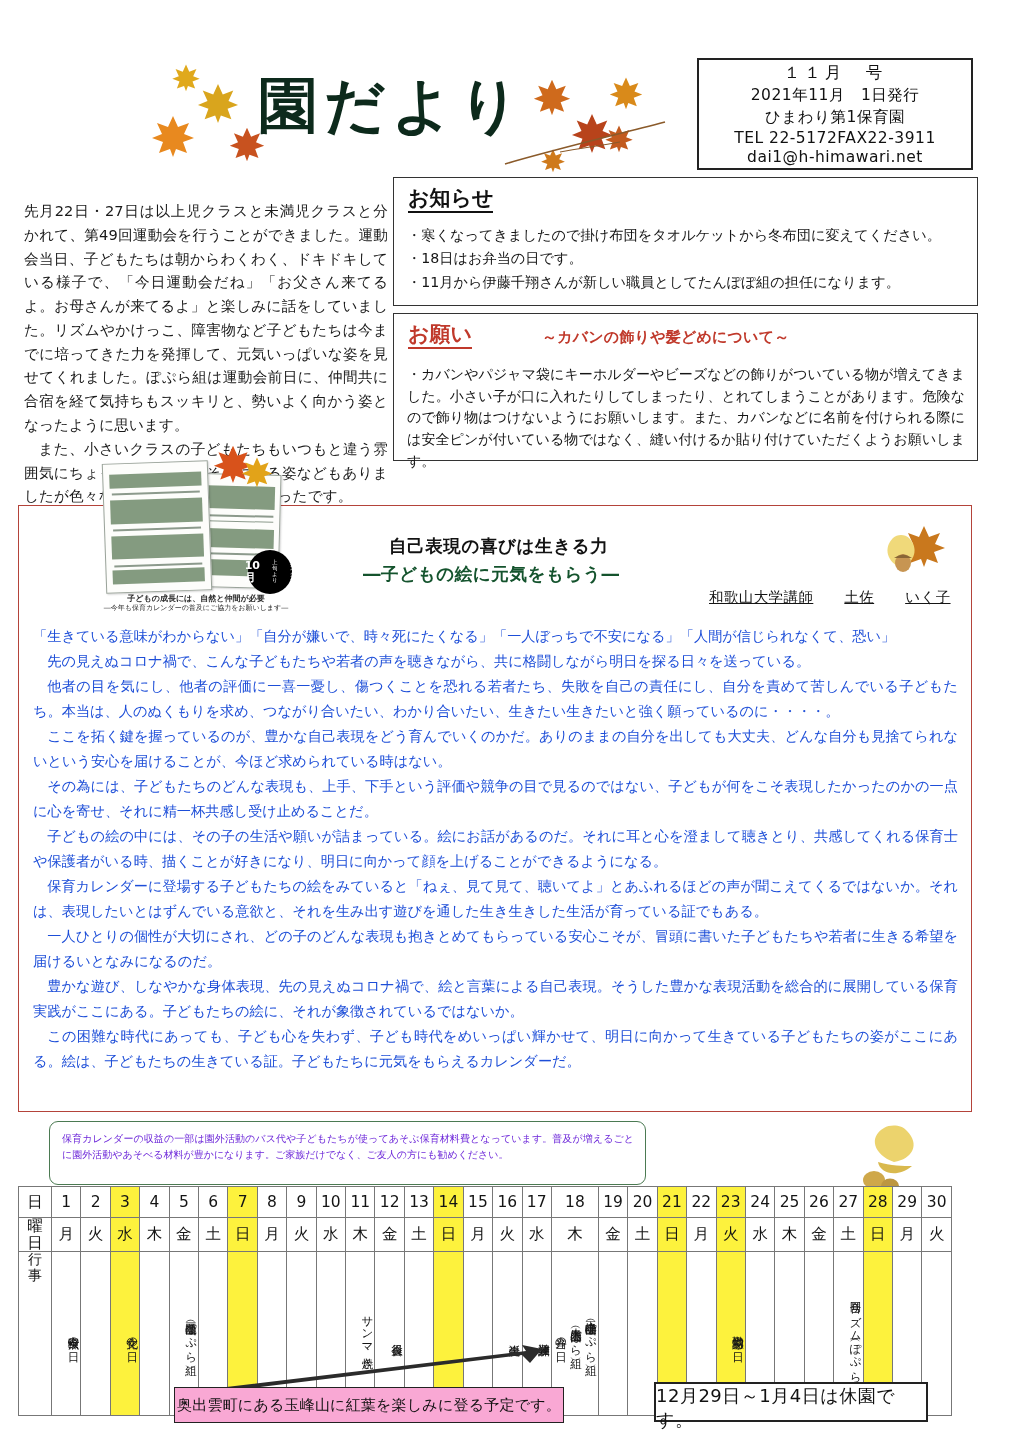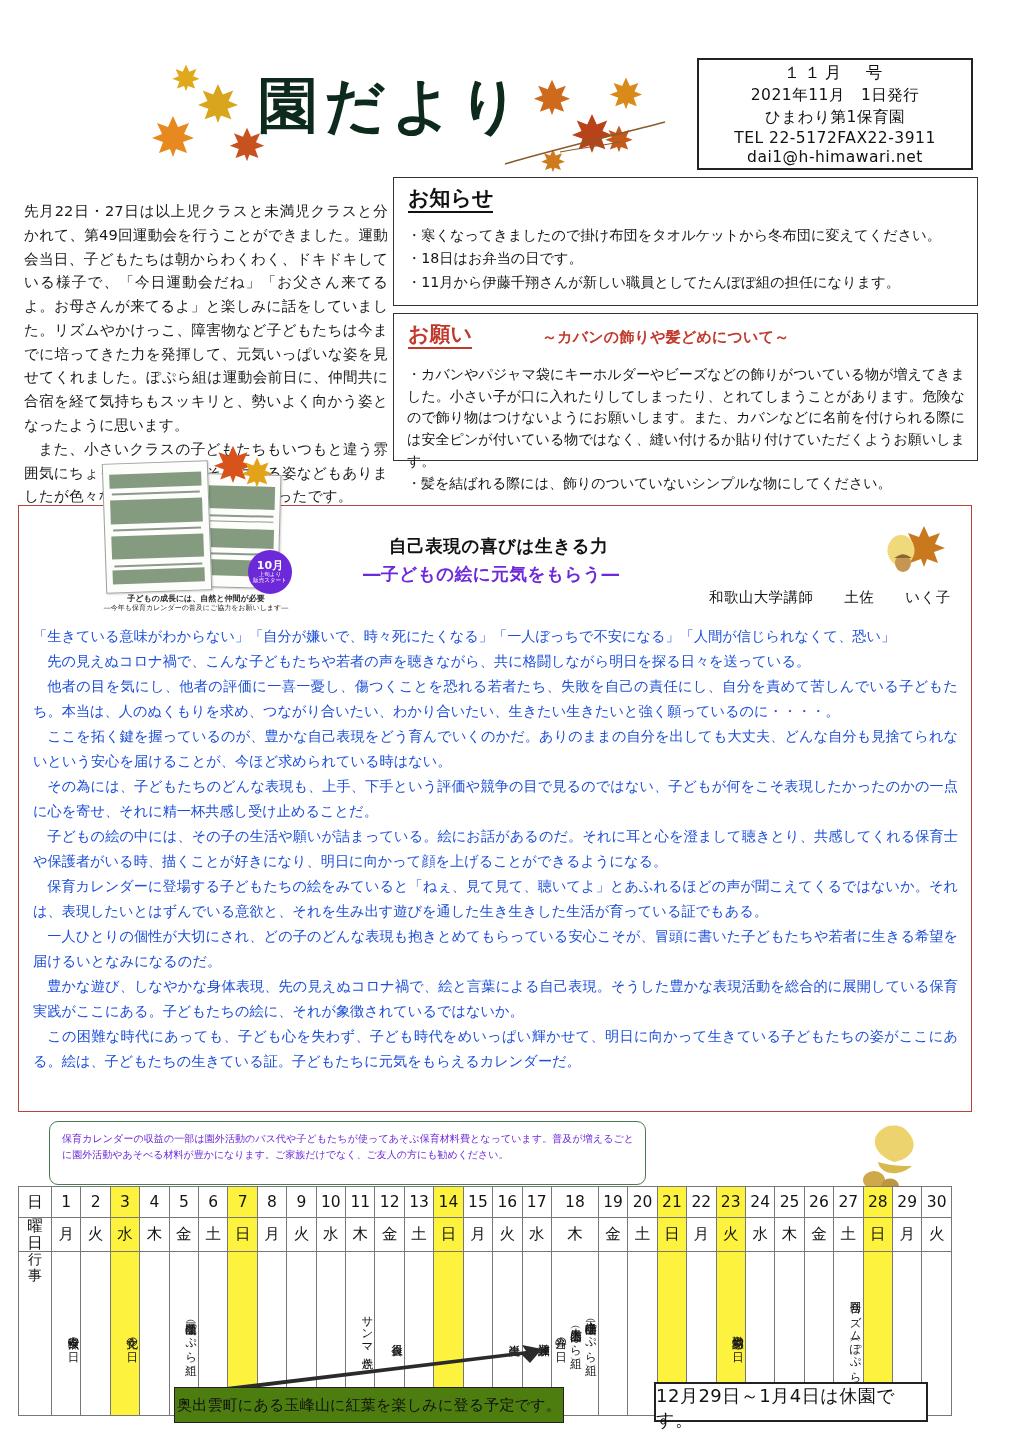--- a/index.html
+++ b/index.html
@@ -57,48 +57,48 @@
 
   
   #article{
     position:absolute;left:18px;top:505px;width:952px;height:605px;
     border:1.6px solid #b4433a;background:#fff;
   }
   #article-title{
     position:absolute;left:370px;top:28px;font-size:17.5px;font-weight:700;letter-spacing:.6px;color:#121212;
   }
   #article-subtitle{
-    position:absolute;left:344px;top:56px;font-size:17.5px;font-weight:700;letter-spacing:.6px;color:#6d28d9;
+    position:absolute;left:344px;top:56px;font-size:17.5px;font-weight:700;letter-spacing:.6px;color:#14532d;
   }
   #byline{
     position:absolute;left:690px;top:82px;font-size:14.5px;color:#151515;letter-spacing:.4px;
   }
-  #byline span{margin-right:26px;}
+  #byline span{margin-right:26px;text-decoration:underline;}
   #byline span:last-child{margin-right:0;}
   #article-body{
     position:absolute;left:14px;right:13px;top:118px;
     font-size:14.2px;line-height:1.76;color:#1d4ed8;text-align:justify;letter-spacing:0px;
   }
   #article-body p{margin:0;}
   #article-body p.ind{text-indent:1em;}
 
   
   #calendar-photo{position:absolute;left:96px;top:452px;width:200px;height:160px;}
   .sheet{position:absolute;background:#fdfdfb;border:1px solid #9aa39a;box-shadow:1px 1px 2px rgba(0,0,0,.18);}
   .sheet .band{position:absolute;left:6%;right:6%;background:#6f8a6a;opacity:.85;}
   .sheet .tline{position:absolute;left:8%;right:8%;height:1.5px;background:#8c9a8c;}
   #photo-caption{
     position:absolute;left:0;top:142px;width:200px;text-align:center;
     font-size:8px;line-height:1.25;color:#2a2a2a;font-weight:700;white-space:nowrap;
   }
   #photo-caption span{display:block;font-weight:400;font-size:7px;}
   #stamp{
     position:absolute;left:152px;top:98px;width:44px;height:44px;border-radius:50%;
-    background:#6d28d9;color:#fff;display:flex;flex-direction:column;
-    align-items:center;justify-content:center;line-height:1.05;
+    background:#000000;color:#fff;display:flex;flex-direction:row;
+    align-items:center;justify-content:center;line-height:1.05;gap:12px;
   }
   #stamp .m{font-size:11px;font-weight:700;}
   #stamp .s{font-size:5.5px;}
 
   
   #green-note{
     position:absolute;left:49px;top:1121px;width:595px;height:62px;
     border:1.6px solid #4b7a52;border-radius:9px;background:#fff;
   }
   #green-note .txt{
@@ -129,21 +129,21 @@
     writing-mode:vertical-rl;text-orientation:upright;
     font-size:11.5px;line-height:1.22;letter-spacing:.6px;
     white-space:nowrap;color:#141414;
   }
   #cal .lbl-ev{font-size:14px;line-height:1.1;}
   #cal .lbl-ev span{display:block;}
 
   
   #callout-mountain{
     position:absolute;left:174px;top:1387px;width:388px;height:34px;
-    border:1.6px solid #222;background:#4d7c0f;
+    border:1.6px solid #222;background:#f9a8d4;
     display:flex;align-items:center;justify-content:center;
     font-size:15px;color:#111;letter-spacing:.2px;z-index:6;font-family:Liberation Serif, serif;
   }
   #callout-holiday{
     position:absolute;left:654px;top:1382px;width:270px;height:36px;
     border:2px solid #222;background:#fff;
     display:flex;align-items:flex-start;justify-content:center;
     font-size:18px;color:#111;letter-spacing:.5px;z-index:6;
   }
   #pointer-line{position:absolute;left:170px;top:1345px;width:420px;height:58px;z-index:5;}
@@ -229,21 +229,20 @@
       <div class="ln">・18日はお弁当の日です。</div>
       <div class="ln">・11月から伊藤千翔さんが新しい職員としてたんぽぽ組の担任になります。</div>
     </div>
   </div>
 
   <div id="request-box">
     <div class="box-head">お願い</div>
     <div id="request-sub">～カバンの飾りや髪どめについて～</div>
     <div class="box-lines">
       <div class="ln">・カバンやパジャマ袋にキーホルダーやビーズなどの飾りがついている物が増えてきました。小さい子が口に入れたりしてしまったり、とれてしまうことがあります。危険なので飾り物はつけないようにお願いします。また、カバンなどに名前を付けられる際には安全ピンが付いている物ではなく、縫い付けるか貼り付けていただくようお願いします。</div>
-      <div class="ln">・髪を結ばれる際には、飾りのついていないシンプルな物にしてください。</div>
     </div>
   </div>
 
   <div id="article">
 
     <div class="leaf" style="left:882px;top:18px;">
       <svg width="46" height="44" viewBox="0 0 46 44">
           <path d="M23 2 L28 13 L39 9 L34 20 L44 24 L33 28 L37 39 L26 35 L23 43 L20 35 L9 39 L13 28 L2 24 L12 20 L7 9 L18 13 Z" fill="#c9781d"></path>
         </svg>
     </div>

